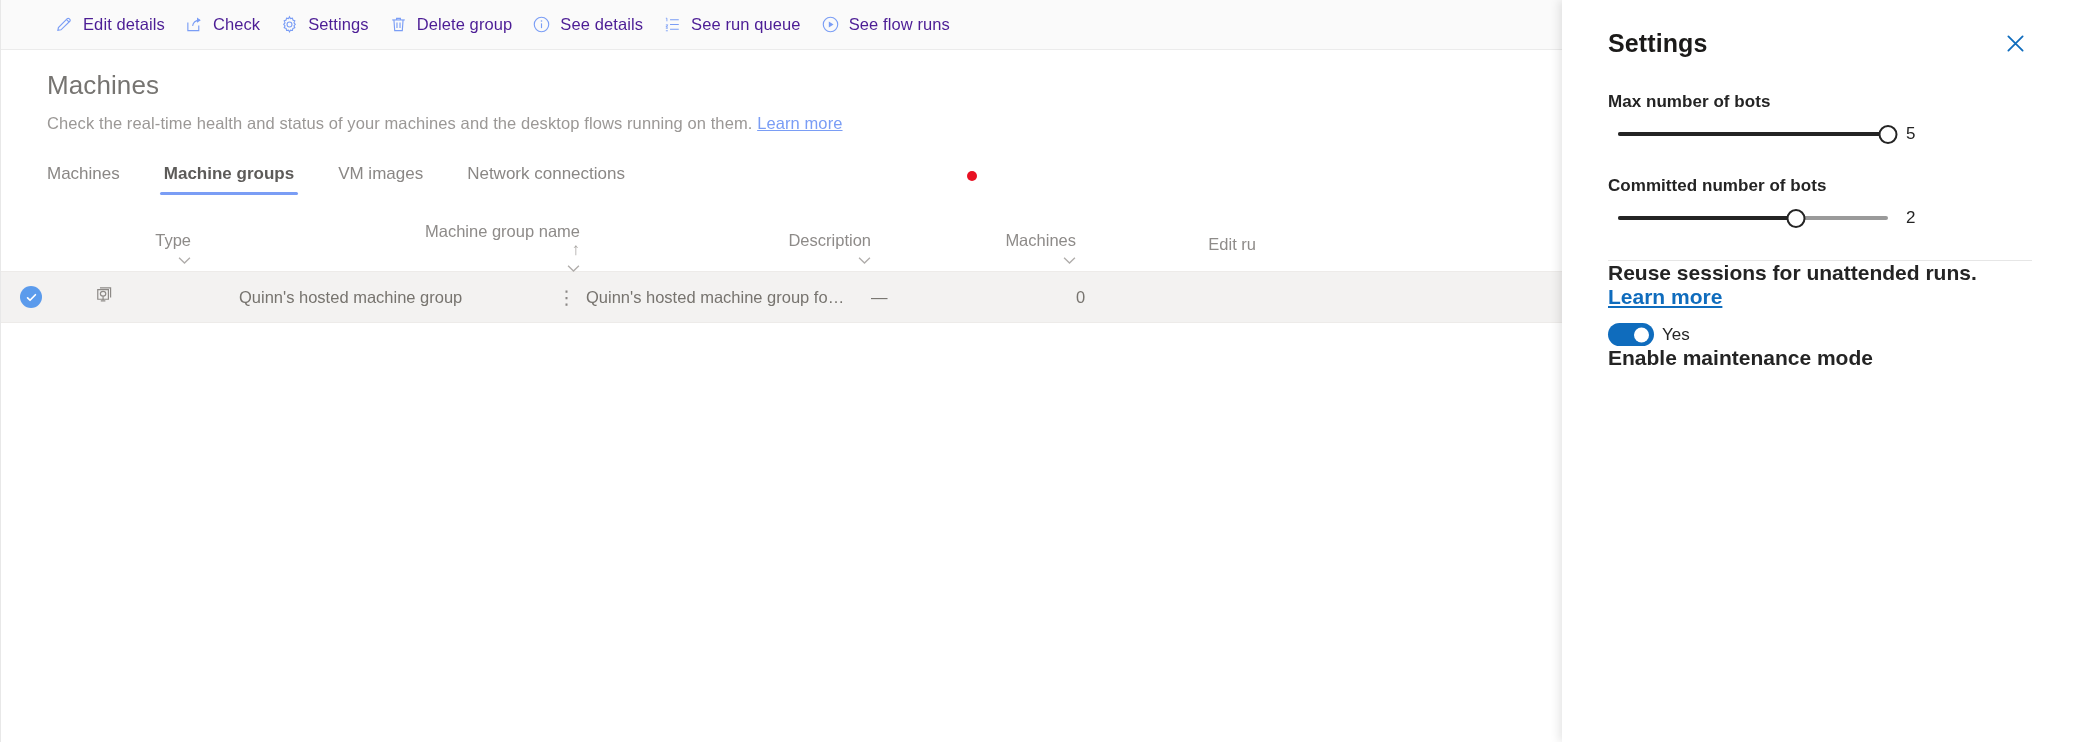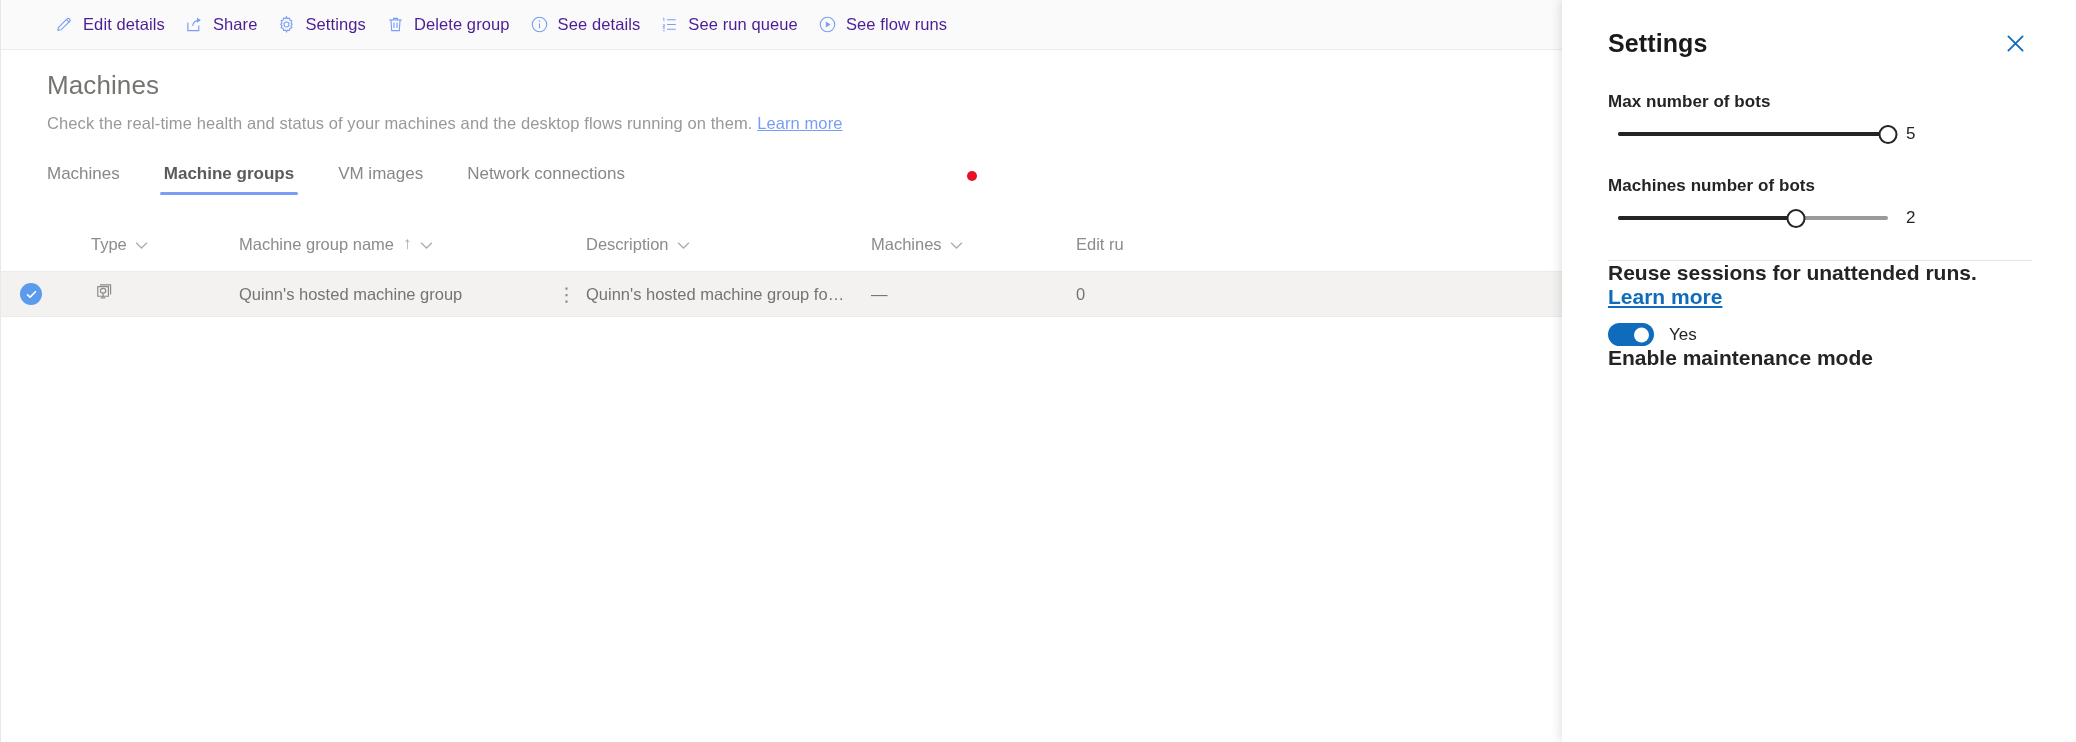--- a/index.html
+++ b/index.html
@@ -131,33 +131,34 @@
   }
 
   
   .table {
     margin-top: 22px;
     width: 100%;
   }
   .t-row {
     display: flex;
     align-items: center;
-    height: 46px;
+    height: 52px;
     box-sizing: border-box;
   }
   .t-head {
     height: 54px;
   }
   .t-head .t-cell {
     font-size: 16.5px;
     color: #8e8b89;
     display: flex;
-    align-items: flex-start;
+    align-items: flex-end;
     cursor: pointer;
     white-space: nowrap;
+    flex-direction: column;
   }
   .t-data {
     background: #f3f2f1;
     border-top: 1px solid #edebe9;
     border-bottom: 1px solid #edebe9;
     font-size: 16.5px;
     color: #77746f;
   }
   .c-check  { width: 60px; flex: 0 0 60px; display:flex; align-items:center; justify-content:center; }
   .c-type   { width: 130px; flex: 0 0 130px; padding-left: 30px; box-sizing: border-box; }
@@ -314,21 +315,21 @@
     left: 4px;
   }
   .knob {
     position: absolute;
     top: 50%;
     transform: translateY(-50%);
     width: 15px; height: 15px;
     border-radius: 50%;
   }
   .toggle-text {
-    margin-left: 15px;
+    margin-left: 8px;
     font-size: 17px;
     color: #242424;
   }
 </style>
 </head>
 <body>
 
 <div class="app">
 
   <div class="main-area">
@@ -346,21 +347,21 @@
       </div>
 
       <div class="cmd-item">
         <span class="cmd-icon">
           <svg viewBox="0 0 20 20" fill="none" stroke="currentColor" stroke-width="1.2">
             <path d="M3 8v8.5h11.5V11"></path>
             <path d="M8 11.5C8.6 7.4 11.3 5.6 15.5 5.4"></path>
             <path d="M12.6 2.6l4 2.8-4 2.8z" fill="currentColor" stroke="none"></path>
           </svg>
         </span>
-        <span class="cmd-label">Share</span>
+        <span class="cmd-label">Check</span>
       </div>
 
       <div class="cmd-item">
         <span class="cmd-icon">
           <svg viewBox="0 0 20 20" fill="none" stroke="currentColor" stroke-width="1.15">
             <circle cx="10" cy="10" r="2.6"></circle>
             <path d="M10 1.8l1 1.9 2.1-.4.5 2.1 2 .8-.9 2 1.4 1.6-1.4 1.6.9 2-2 .8-.5 2.1-2.1-.4-1 1.9-1-1.9-2.1.4-.5-2.1-2-.8.9-2L3.9 9.8 5.3 8.2l-.9-2 2-.8.5-2.1 2.1.4z"></path>
           </svg>
         </span>
         <span class="cmd-label">Settings</span>
@@ -515,21 +516,21 @@
     <div class="sp-field-label">Max number of bots</div>
     <div class="slider-row">
       <div class="slider">
         <div class="slider-track"></div>
         <div class="slider-fill" style="width:100%"></div>
         <div class="slider-thumb" style="left:100%"></div>
       </div>
       <div class="slider-value">5</div>
     </div>
 
-    <div class="sp-field-label">Machines number of bots</div>
+    <div class="sp-field-label">Committed number of bots</div>
     <div class="slider-row">
       <div class="slider">
         <div class="slider-track"></div>
         <div class="slider-fill" style="width:66%"></div>
         <div class="slider-thumb" style="left:66%"></div>
       </div>
       <div class="slider-value">2</div>
     </div>
 
     <div class="sp-divider"></div>

